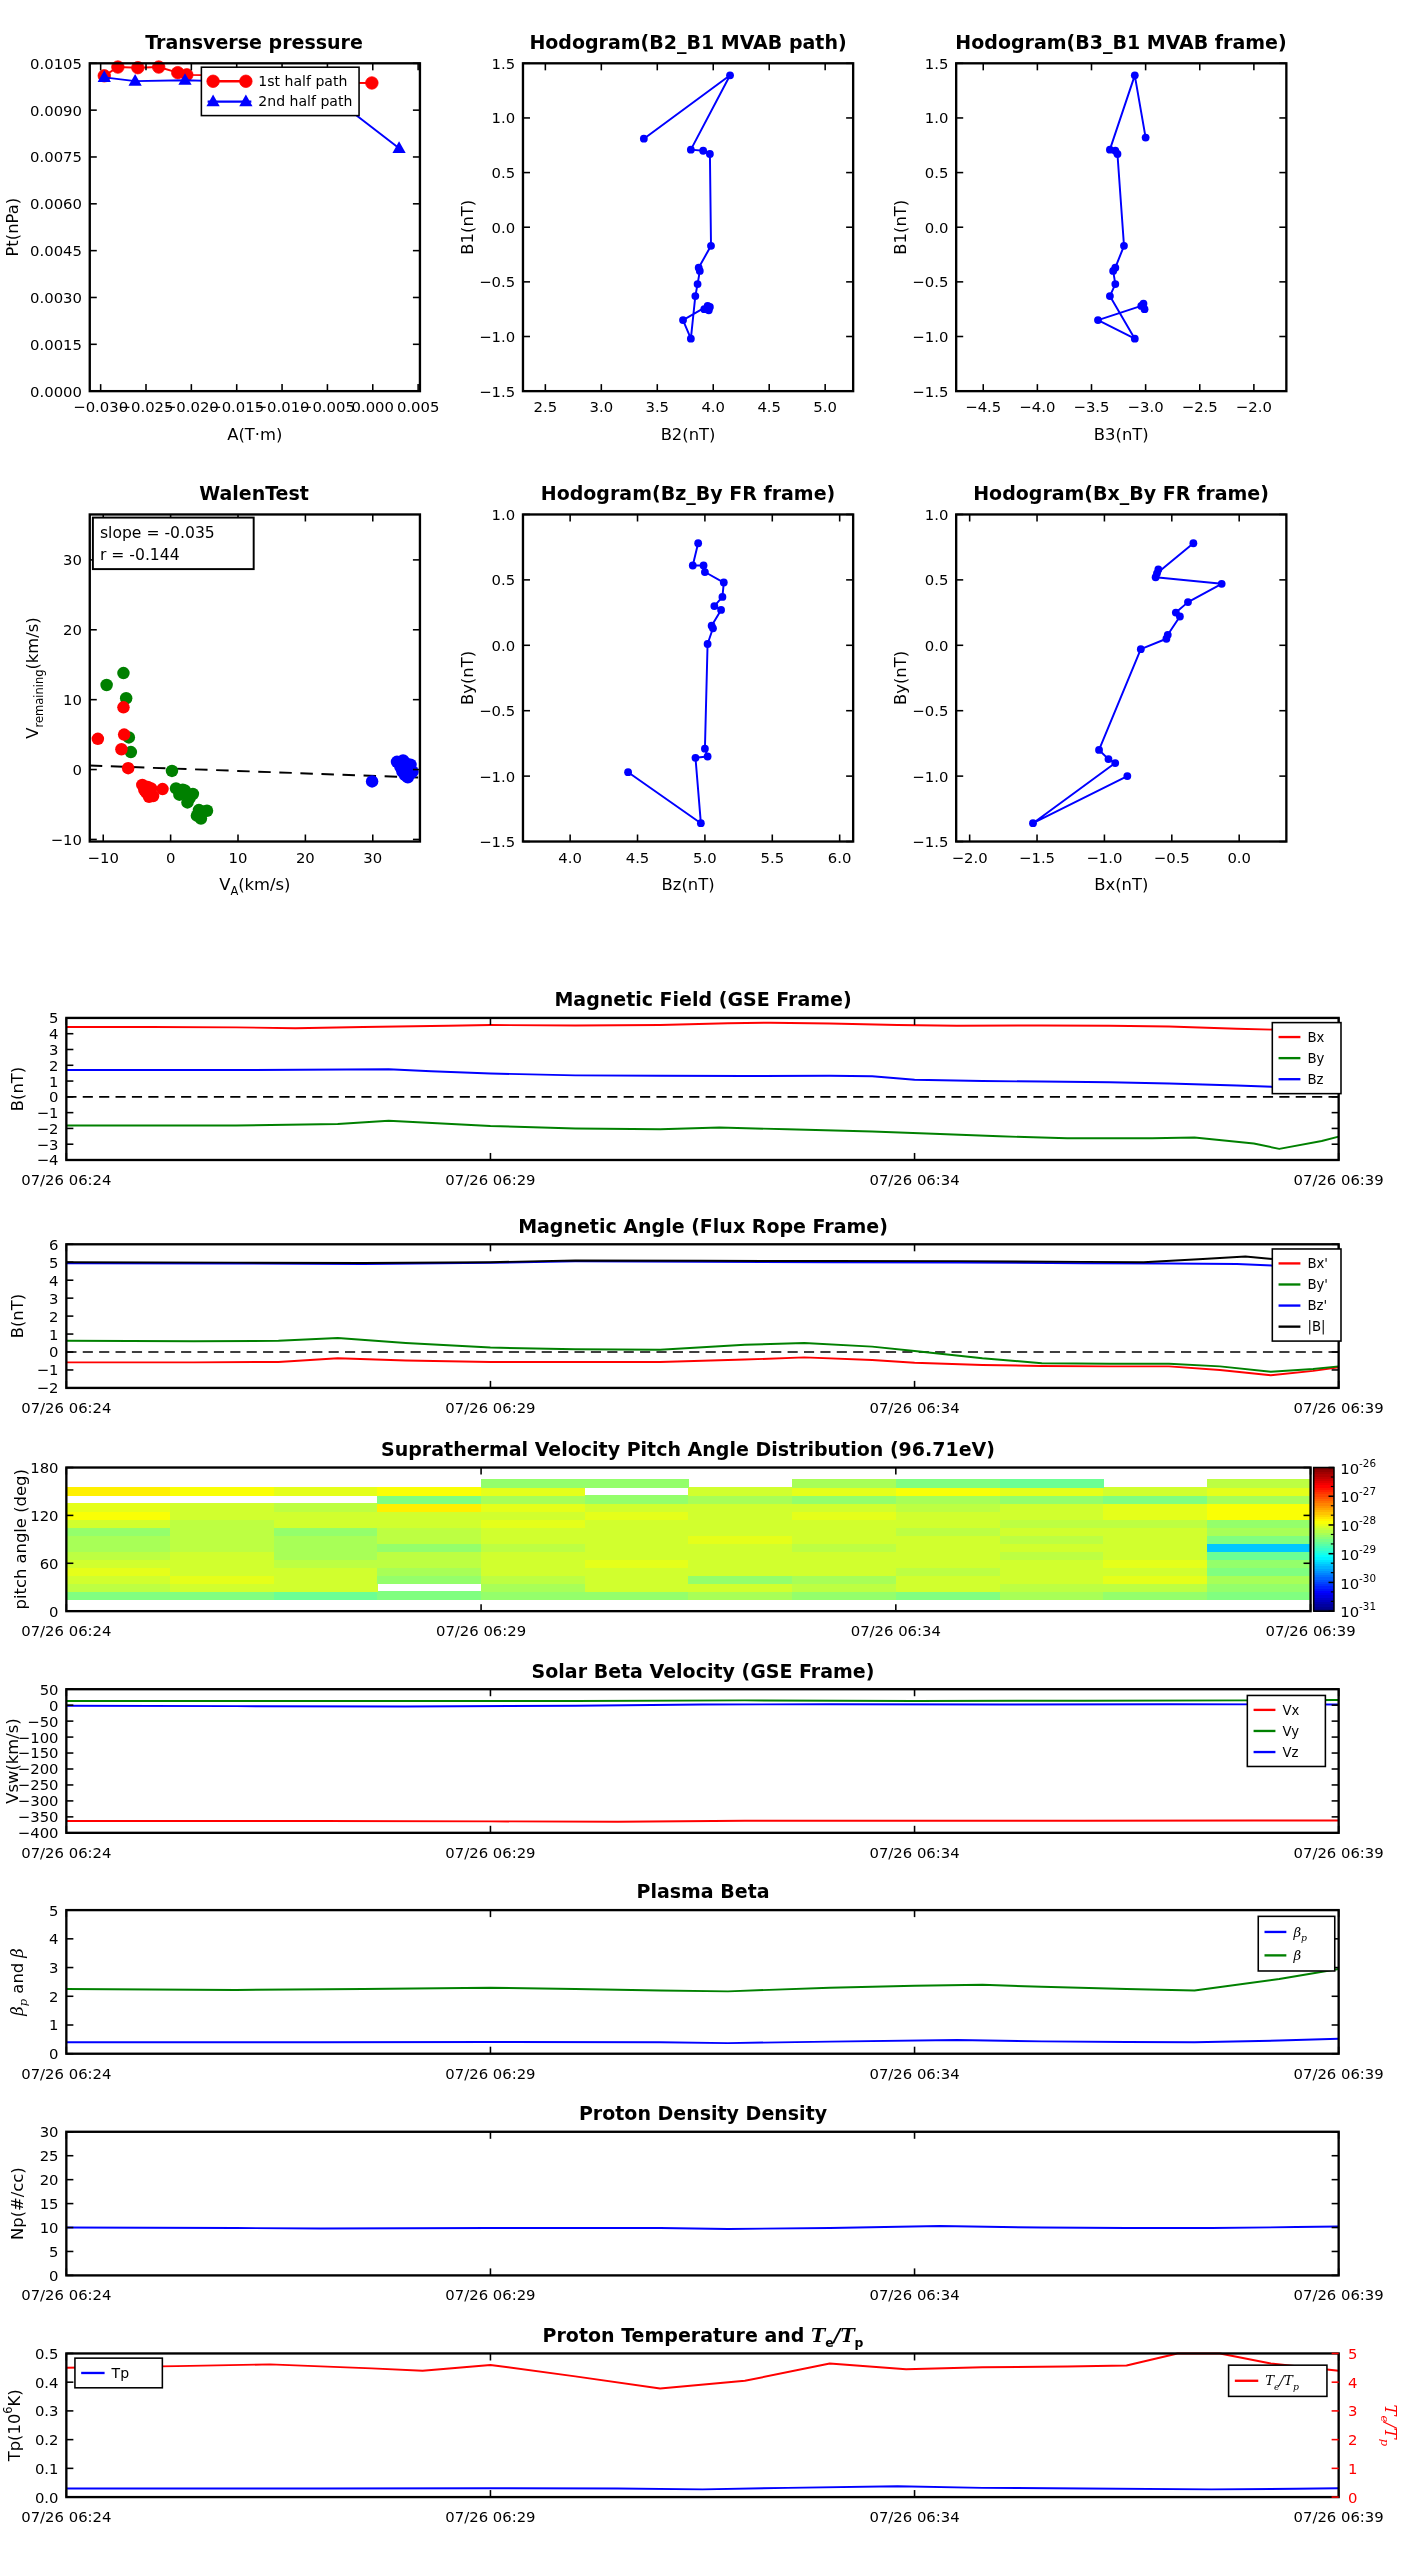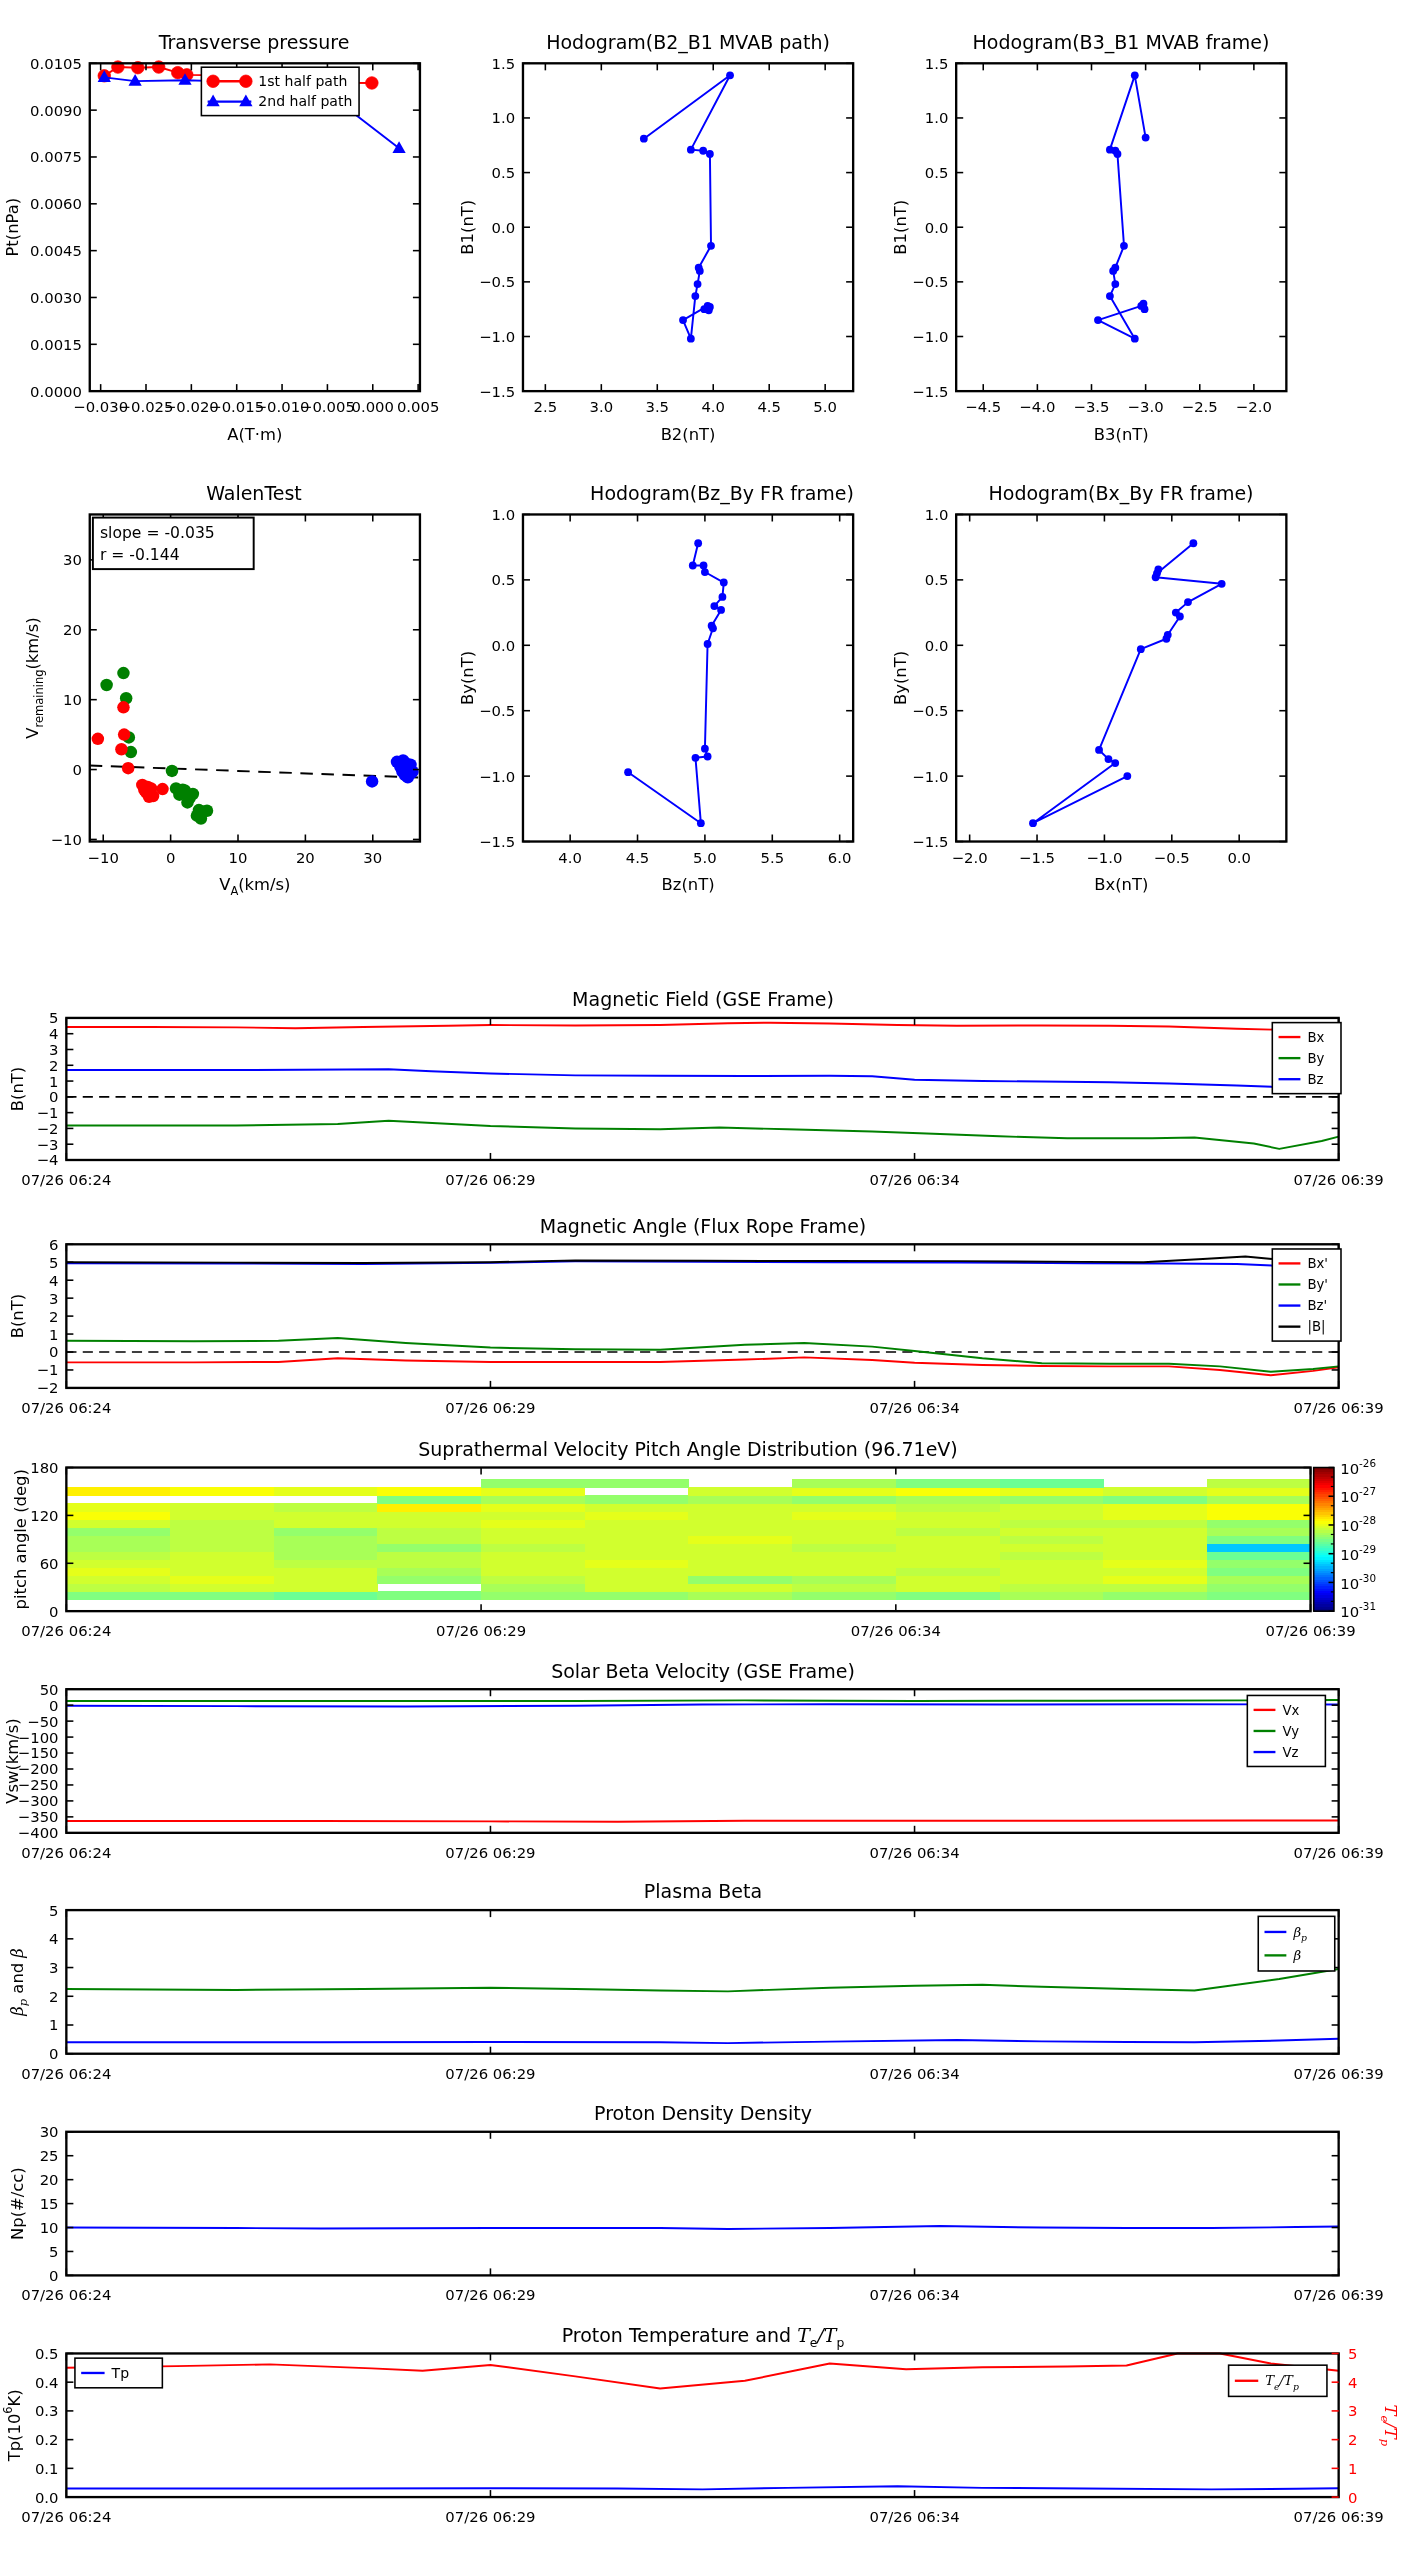--- a/index.html
+++ b/index.html
@@ -1,18 +1,18 @@
 <!DOCTYPE html>
 <html style="font-size:12.5px"><head>
 <meta charset="utf-8">
 <style>
   html,body{margin:0;padding:0;background:#ffffff;}
   body{width:1405px;height:2576px;position:relative;font-family:"DejaVu Sans",sans-serif;}
   #fig{position:absolute;left:0;top:0;}
-  .ptitle{position:absolute;transform:translateX(-50%);font-size:19px;color:#000;white-space:nowrap;}
+  .ptitle{position:absolute;transform:translateX(-50%);font-size:19px;color:#000;white-space:nowrap;font-weight:bold;}
   .ptitle .mi{font-style:italic;font-family:"DejaVu Serif",serif;}
   .ptitle sub{font-size:65%;}
 </style>
 </head>
 <body>
 
 <div>
   <svg id="fig" width="1405" height="2576" viewBox="0 0 1800 3300">
       <g>
         <g>
@@ -1083,21 +1083,21 @@
           <line x1="1582" y1="3050" x2="1612" y2="3050" stroke="#ff0000" stroke-width="3"></line>
           <text x="1621" y="3056" font-size="17" fill="#000" text-anchor="start" font-family="DejaVu Sans, sans-serif"><tspan font-style="italic" font-family="DejaVu Serif, serif">T</tspan><tspan font-size="70%" dy="6" font-style="italic" font-family="DejaVu Serif, serif">e</tspan><tspan dy="-6" font-style="italic" font-family="DejaVu Serif, serif">/T</tspan><tspan font-size="70%" dy="6" font-style="italic" font-family="DejaVu Serif, serif">p</tspan></text>
         </g>
       </g>
     </svg>
 
   <div class="ptitle" style="left:254px;top:31px">Transverse pressure</div>
   <div class="ptitle" style="left:688px;top:31px">Hodogram(B2_B1 MVAB path)</div>
   <div class="ptitle" style="left:1121px;top:31px">Hodogram(B3_B1 MVAB frame)</div>
   <div class="ptitle" style="left:254px;top:482px">WalenTest</div>
-  <div class="ptitle" style="left:722px;top:482px">Hodogram(Bz_By FR frame)</div>
+  <div class="ptitle" style="left:688px;top:482px">Hodogram(Bz_By FR frame)</div>
   <div class="ptitle" style="left:1121px;top:482px">Hodogram(Bx_By FR frame)</div>
   <div class="ptitle" style="left:703px;top:988px">Magnetic Field (GSE Frame)</div>
   <div class="ptitle" style="left:703px;top:1215px">Magnetic Angle (Flux Rope Frame)</div>
   <div class="ptitle" style="left:688px;top:1438px">Suprathermal Velocity Pitch Angle Distribution (96.71eV)</div>
   <div class="ptitle" style="left:703px;top:1660px">Solar Beta Velocity (GSE Frame)</div>
   <div class="ptitle" style="left:703px;top:1880px">Plasma Beta</div>
   <div class="ptitle" style="left:703px;top:2102px">Proton Density Density</div>
   <div class="ptitle" style="left:703px;top:2324px"><span>Proton Temperature and </span><span class="mi">T</span><sub>e</sub><span class="mi">/</span><span class="mi">T</span><sub>p</sub></div>
 </div>
 

